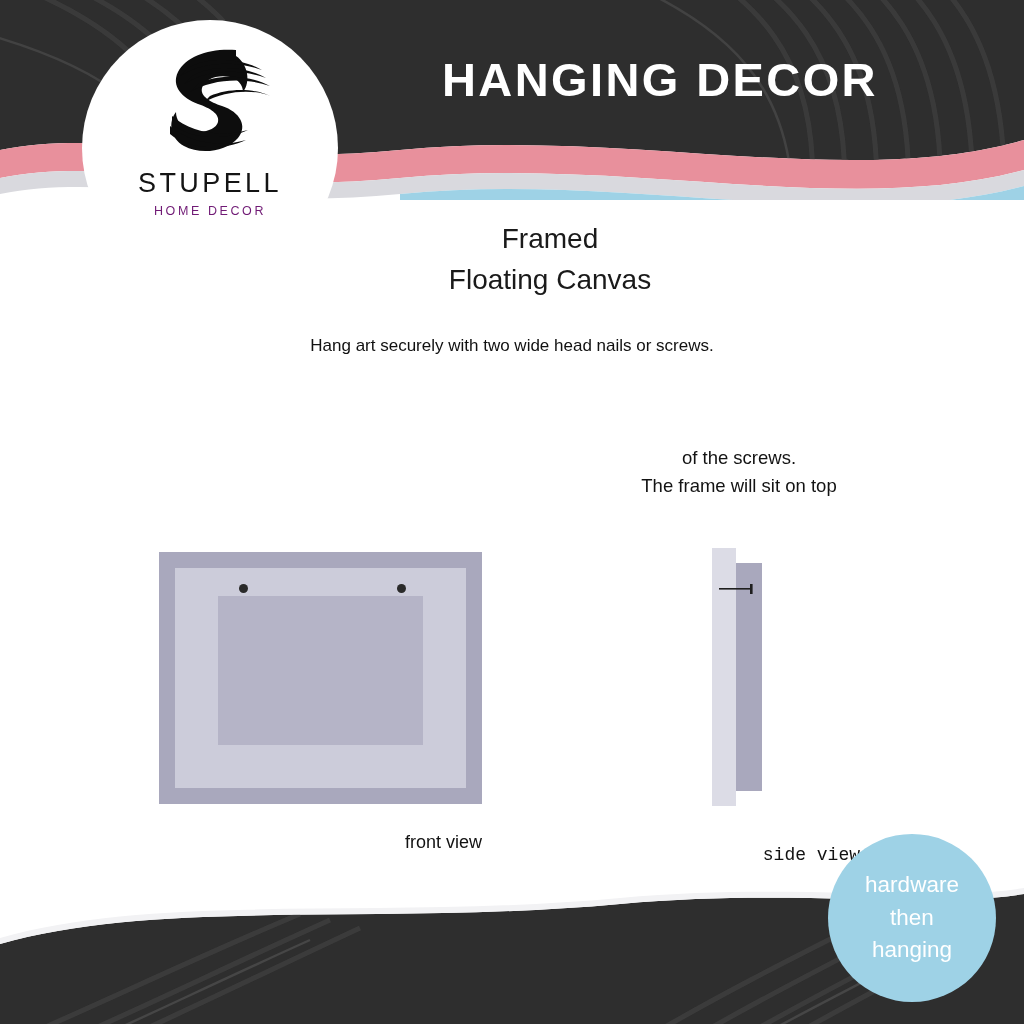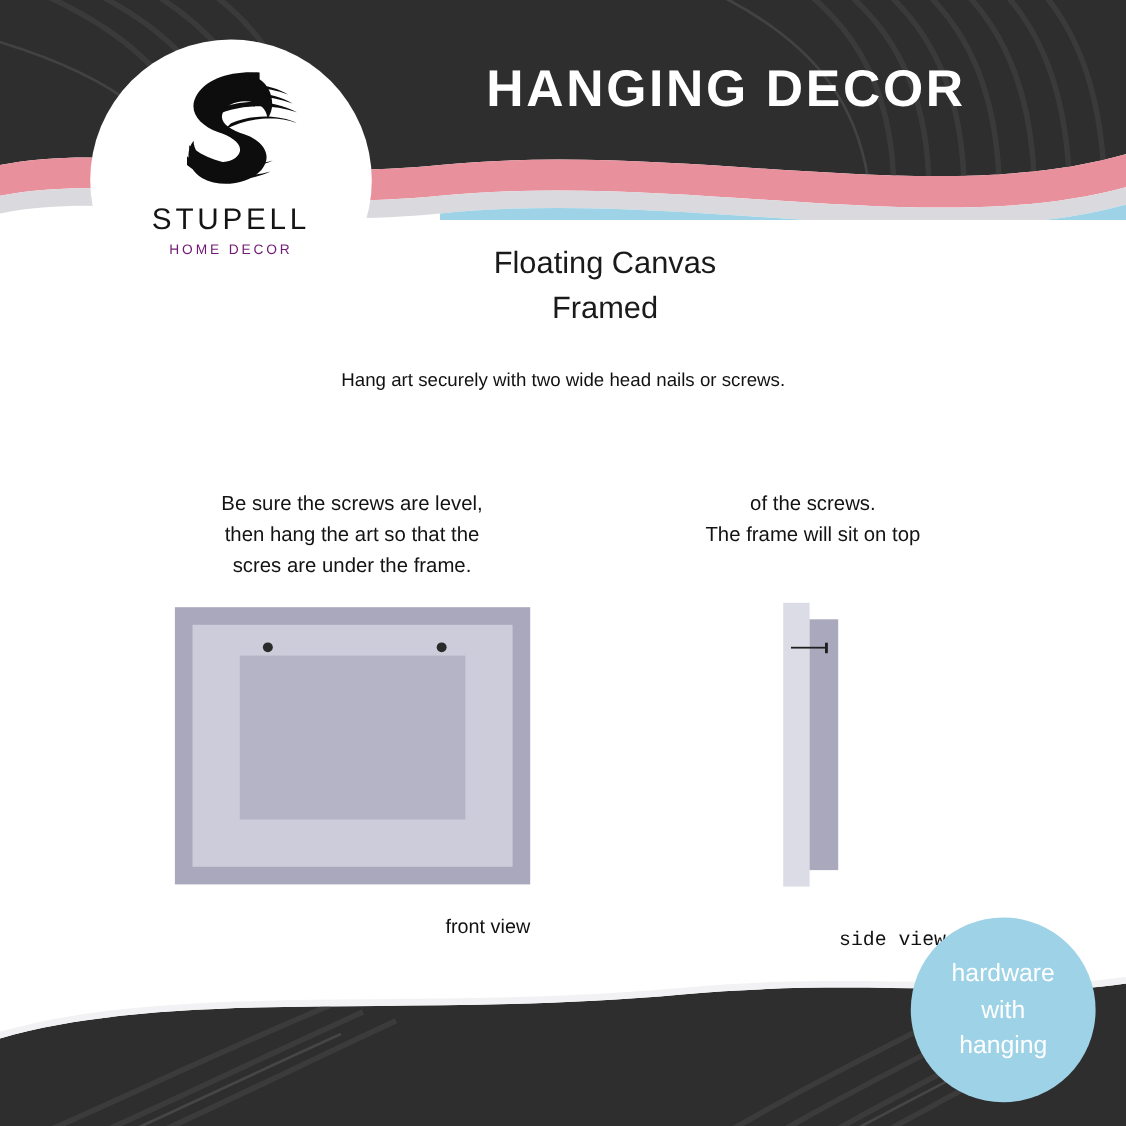--- a/index.html
+++ b/index.html
@@ -29,21 +29,21 @@
     position: absolute;
     left: 0; bottom: 0;
     width: 1024px; height: 140px;
     overflow: hidden;
   }
   .bottom-banner svg { display: block; }
 
   
   .logo-badge {
     position: absolute;
-    left: 82px; top: 36px;
+    left: 82px; top: 20px;
     width: 256px; height: 256px;
     border-radius: 50%;
     background: #ffffff;
     z-index: 5;
     display: flex;
     flex-direction: column;
     align-items: center;
     justify-content: flex-start;
     padding-top: 26px;
   }
@@ -251,33 +251,26 @@
         <path d="M20,80 C38,96 68,102 96,94 C70,106 36,102 20,88 Z"></path>
       </g>
     </svg>
     <div class="logo-name">STUPELL</div>
     <div class="logo-sub">HOME DECOR</div>
   </div>
 
   <div class="header-title">HANGING DECOR</div>
 
   <div class="product-title">
+    <div>Framed</div>
     <div>Floating Canvas</div>
-    <div>Framed</div>
   </div>
 
   <div class="lead-text">Hang art securely with two wide head nails or screws.</div>
 
-  <div class="col-front">
-    <div class="col-caption-top">
-      <div>Be sure the screws are level,</div>
-      <div>then hang the art so that the</div>
-      <div>scres are under the frame.</div>
-    </div>
-  </div>
 
   <div class="front-frame">
     <div class="front-inner-1">
       <div class="front-inner-2"></div>
     </div>
     <div class="screw screw-left"></div>
     <div class="screw screw-right"></div>
   </div>
 
   <div class="label-front-view">front view</div>
@@ -318,17 +311,17 @@
       <g clip-path="url(#botClip)" stroke="#4a4a4a" stroke-width="2.4" fill="none" opacity="0.85">
         <path d="M-30,210 C90,160 190,110 310,56"></path>
         <path d="M660,210 C740,160 840,110 940,58"></path>
       </g>
       <path d="M0,60 C160,14 380,42 620,20 C800,4 920,26 1024,10 L1024,4 C920,20 800,-2 620,14 C380,36 160,8 0,54 Z" fill="#f2f2f4"></path>
     </svg>
   </div>
 
   <div class="hw-badge">
     <div>hardware</div>
-    <div>with</div>
+    <div>then</div>
     <div>hanging</div>
   </div>
 
 </div>
 
 </body></html>

